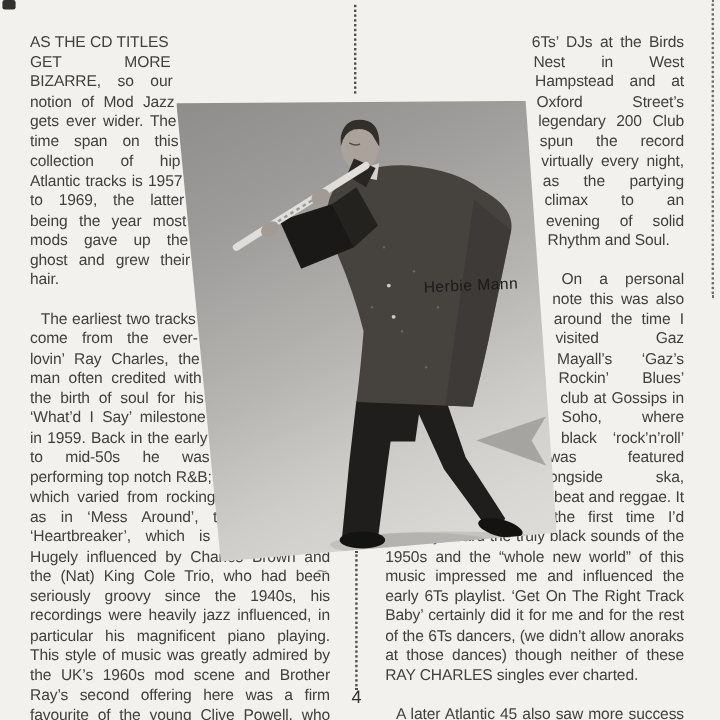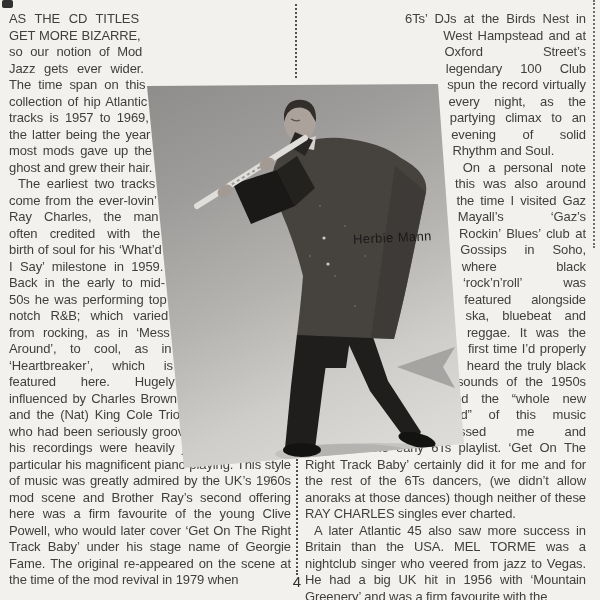--- a/index.html
+++ b/index.html
@@ -12,21 +12,21 @@
     color:#3f3f3e;
   }
   
   .col{
     position:absolute;top:11px;
     font-size:13px;line-height:16.5px;
     letter-spacing:-0.1px;
   }
   .col-left{left:9px;width:282px;height:580px;}
   .col-right{left:305px;width:281px;height:582px;}
-  .col p{margin:0;text-align:justify;}
+  .col p{margin:16px;text-align:justify;}
   .col p.indent{text-indent:9px;}
   
   .float-photo-left{
     float:right;
     width:152px;height:407px;
     margin-top:67px;
     shape-outside:polygon(2px 0px,152px 0px,152px 407px,51px 407px,39px 377px,2px 0px);
     shape-margin:2px;
   }
   .float-photo-right{
@@ -86,21 +86,21 @@
   <div class="dotted edge-right"></div>
 
   <div class="col col-left">
     <div class="float-photo-left"></div>
     <p>AS THE CD TITLES GET MORE BIZARRE, so our notion of Mod Jazz gets ever wider. The time span on this collection of hip Atlantic tracks is 1957 to 1969, the latter being the year most mods gave up the ghost and grew their hair.</p>
     <p class="indent">The earliest two tracks come from the ever-lovin’ Ray Charles, the man often credited with the birth of soul for his ‘What’d I Say’ milestone in 1959. Back in the early to mid-50s he was performing top notch R&amp;B; which varied from rocking, as in ‘Mess Around’, to cool, as in ‘Heartbreaker’, which is featured here. Hugely influenced by Charles Brown and the (Nat) King Cole Trio, who had been seriously groovy since the 1940s, his recordings were heavily jazz influenced, in particular his magnificent piano playing. This style of music was greatly admired by the UK’s 1960s mod scene and Brother Ray’s second offering here was a firm favourite of the young Clive Powell, who would later cover ‘Get On The Right Track Baby’ under his stage name of Georgie Fame. The original re-appeared on the scene at the time of the mod revival in 1979 when</p>
   </div>
 
   <div class="col col-right">
     <div class="float-photo-right"></div>
-    <p>6Ts’ DJs at the Birds Nest in West Hampstead and at Oxford Street’s legendary 100 Club spun the record virtually every night, as the partying climax to an evening of solid Rhythm and Soul.</p>
+    <p>6Ts’ DJs at the Birds Nest in West Hampstead and at Oxford Street’s legendary 200 Club spun the record virtually every night, as the partying climax to an evening of solid Rhythm and Soul.</p>
     <p class="indent">On a personal note this was also around the time I visited Gaz Mayall’s ‘Gaz’s Rockin’ Blues’ club at Gossips in Soho, where black ‘rock’n’roll’ was featured alongside ska, bluebeat and reggae. It was the first time I’d properly heard the truly black sounds of the 1950s and the “whole new world” of this music impressed me and influenced the early 6Ts playlist. ‘Get On The Right Track Baby’ certainly did it for me and for the rest of the 6Ts dancers, (we didn’t allow anoraks at those dances) though neither of these RAY CHARLES singles ever charted.</p>
     <p class="indent">A later Atlantic 45 also saw more success in Britain than the USA. MEL TORME was a nightclub singer who veered from jazz to Vegas. He had a big UK hit in 1956 with ‘Mountain Greenery’ and was a firm favourite with the</p>
   </div>
 
   <div class="photo">
     <div class="photo-inner">
       <svg viewBox="0 0 322 395" width="322" height="395">
 
         <ellipse cx="230" cy="378" rx="100" ry="11" fill="#b3b2af" opacity="0.55"></ellipse>
         <ellipse cx="205" cy="376" rx="60" ry="8" fill="#a5a4a1" opacity="0.5"></ellipse>

